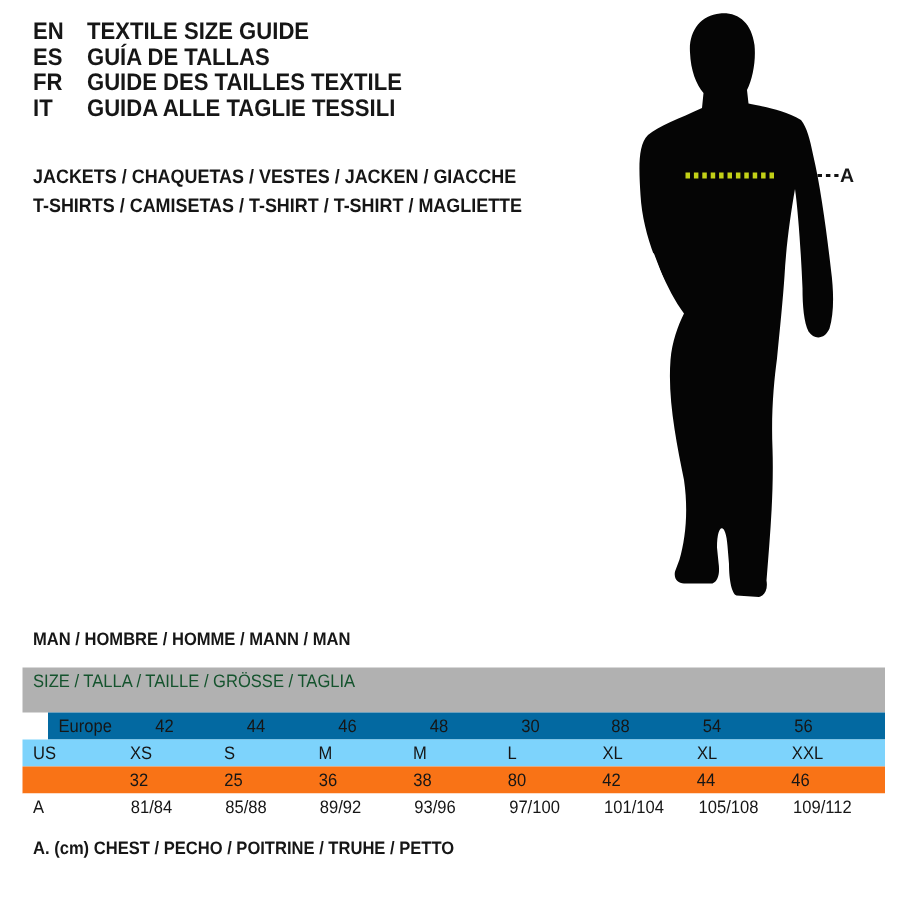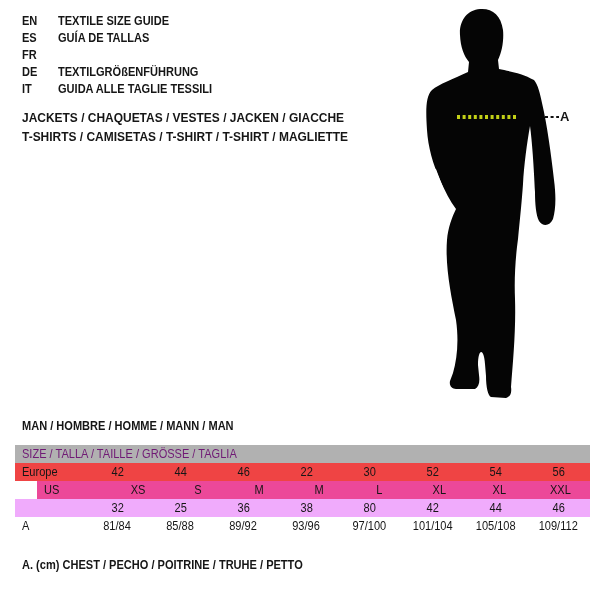--- a/index.html
+++ b/index.html
@@ -4,67 +4,64 @@
 <style>
   html,body{margin:0;padding:0;background:#ffffff;}
   body{width:600px;height:600px;position:relative;overflow:hidden;
        font-family:"Liberation Sans",sans-serif;color:#161616;}
   
   .cd{display:inline-block;transform:scaleX(0.92);transform-origin:0 50%;white-space:nowrap;}
   .cdc{display:inline-block;transform:scaleX(0.92);transform-origin:50% 50%;white-space:nowrap;}
 
   
   .lang-list{position:absolute;left:22px;top:13px;}
-  .lang-row{display:flex;height:17px;line-height:17px;font-size:12px;font-weight:bold;}
+  .lang-row{display:flex;height:17px;line-height:17px;font-size:16px;font-weight:bold;}
   .lang-code{width:36px;}
   
   .categories{position:absolute;left:22px;top:108px;font-size:13px;font-weight:bold;}
   .cat-line{height:19px;line-height:19px;}
 
   
   .figure-svg{position:absolute;left:0;top:0;width:600px;height:600px;}
   .measure-a{position:absolute;left:560px;top:109px;width:20px;height:16px;
              font-size:13px;font-weight:bold;line-height:16px;}
 
   
   .section-title{position:absolute;left:22px;top:417px;font-size:12px;font-weight:bold;height:18px;line-height:18px;}
 
   
   .size-table{position:absolute;left:15px;top:445px;width:575px;}
-  .tbl-header{height:18px;line-height:18px;background:#b1b1b1;color:#701a75;
+  .tbl-header{height:30px;line-height:18px;background:#b1b1b1;color:#14532d;
               font-size:12px;padding-left:7px;}
   .tbl-row{display:flex;height:18px;line-height:18px;font-size:12px;}
   .tbl-row .lbl{width:71px;padding-left:7px;box-sizing:border-box;text-align:left;}
-  .tbl-row .val{flex:1;text-align:center;}
-  .row-0{background:#ef4444;}
-  .row-1{background:#ec4899;margin-left:22px;}
-  .row-2{background:#f0abfc;}
+  .tbl-row .val{flex:1;text-align:left;}
+  .row-0{background:#0369a1;margin-left:17px;}
+  .row-1{background:#7dd3fc;}
+  .row-2{background:#f97316;}
   .row-3{background:#ffffff;}
 
   
   .footnote{position:absolute;left:22px;top:556px;font-size:12px;font-weight:bold;height:18px;line-height:18px;}
 </style>
 </head>
 <body>
 
 <div class="lang-list">
   <div class="lang-row">
     <span class="lang-code"><span class="cd">EN</span></span>
     <span class="lang-title"><span class="cd">TEXTILE SIZE GUIDE</span></span>
   </div>
   <div class="lang-row">
     <span class="lang-code"><span class="cd">ES</span></span>
     <span class="lang-title"><span class="cd">GUÍA DE TALLAS</span></span>
   </div>
   <div class="lang-row">
     <span class="lang-code"><span class="cd">FR</span></span>
-  </div>
-  <div class="lang-row">
-    <span class="lang-code"><span class="cd">DE</span></span>
-    <span class="lang-title"><span class="cd">TEXTILGRÖßENFÜHRUNG</span></span>
+    <span class="lang-title"><span class="cd">GUIDE DES TAILLES TEXTILE</span></span>
   </div>
   <div class="lang-row">
     <span class="lang-code"><span class="cd">IT</span></span>
     <span class="lang-title"><span class="cd">GUIDA ALLE TAGLIE TESSILI</span></span>
   </div>
 </div>
 
 <div class="categories">
   <div class="cat-line"><span class="cd">JACKETS / CHAQUETAS / VESTES / JACKEN / GIACCHE</span></div>
   <div class="cat-line"><span class="cd">T-SHIRTS / CAMISETAS / T-SHIRT / T-SHIRT / MAGLIETTE</span></div>
@@ -117,23 +114,23 @@
 <div class="section-title"><span class="cd">MAN / HOMBRE / HOMME / MANN / MAN</span></div>
 
 <div class="size-table">
   <div class="tbl-header"><span class="cd">SIZE / TALLA / TAILLE / GRÖSSE / TAGLIA</span></div>
 
   <div class="tbl-row row-0">
     <span class="lbl"><span class="cd">Europe</span></span>
     <span class="val"><span class="cdc">42</span></span>
     <span class="val"><span class="cdc">44</span></span>
     <span class="val"><span class="cdc">46</span></span>
-    <span class="val"><span class="cdc">22</span></span>
+    <span class="val"><span class="cdc">48</span></span>
     <span class="val"><span class="cdc">30</span></span>
-    <span class="val"><span class="cdc">52</span></span>
+    <span class="val"><span class="cdc">88</span></span>
     <span class="val"><span class="cdc">54</span></span>
     <span class="val"><span class="cdc">56</span></span>
   </div>
 
   <div class="tbl-row row-1">
     <span class="lbl"><span class="cd">US</span></span>
     <span class="val"><span class="cdc">XS</span></span>
     <span class="val"><span class="cdc">S</span></span>
     <span class="val"><span class="cdc">M</span></span>
     <span class="val"><span class="cdc">M</span></span>

